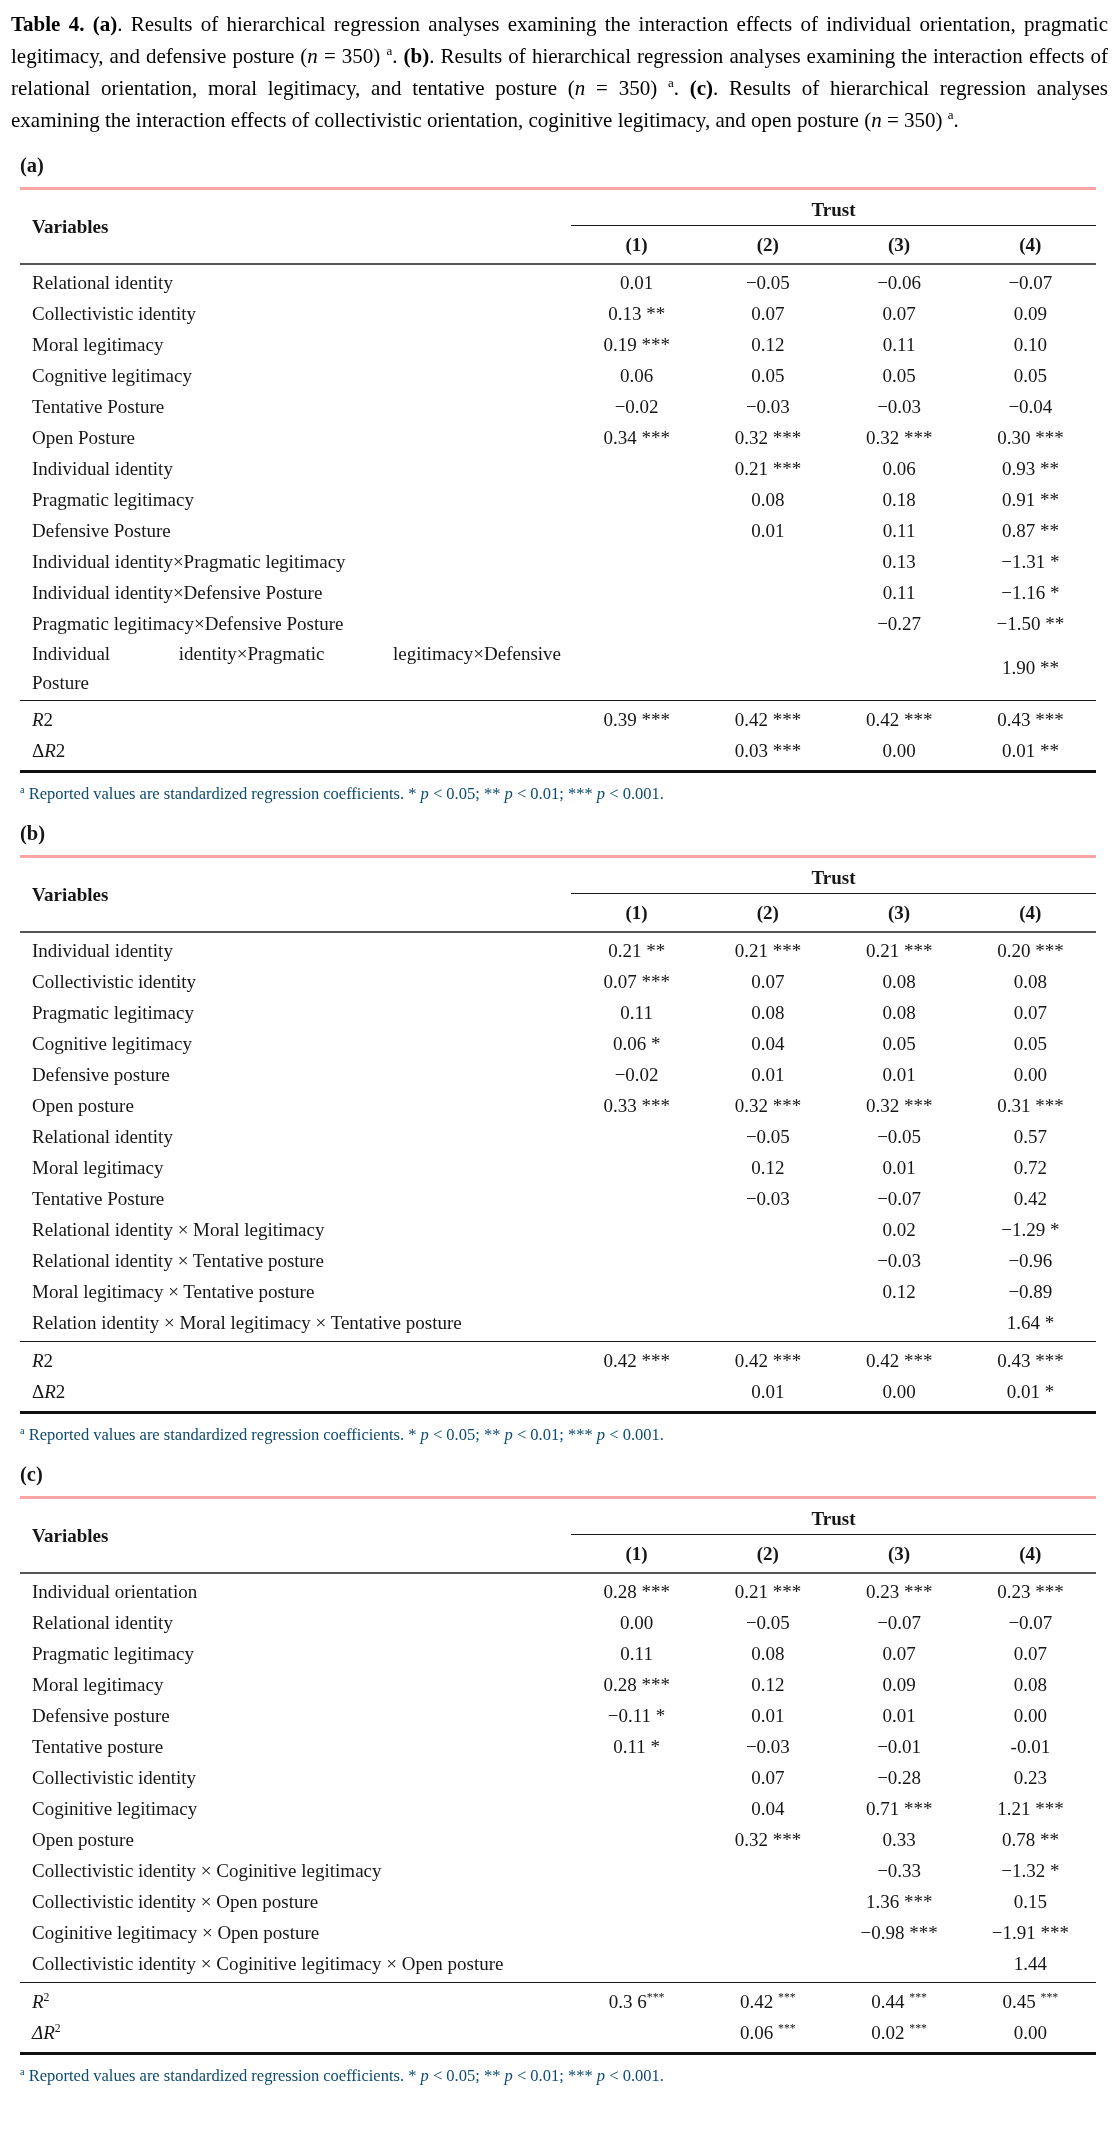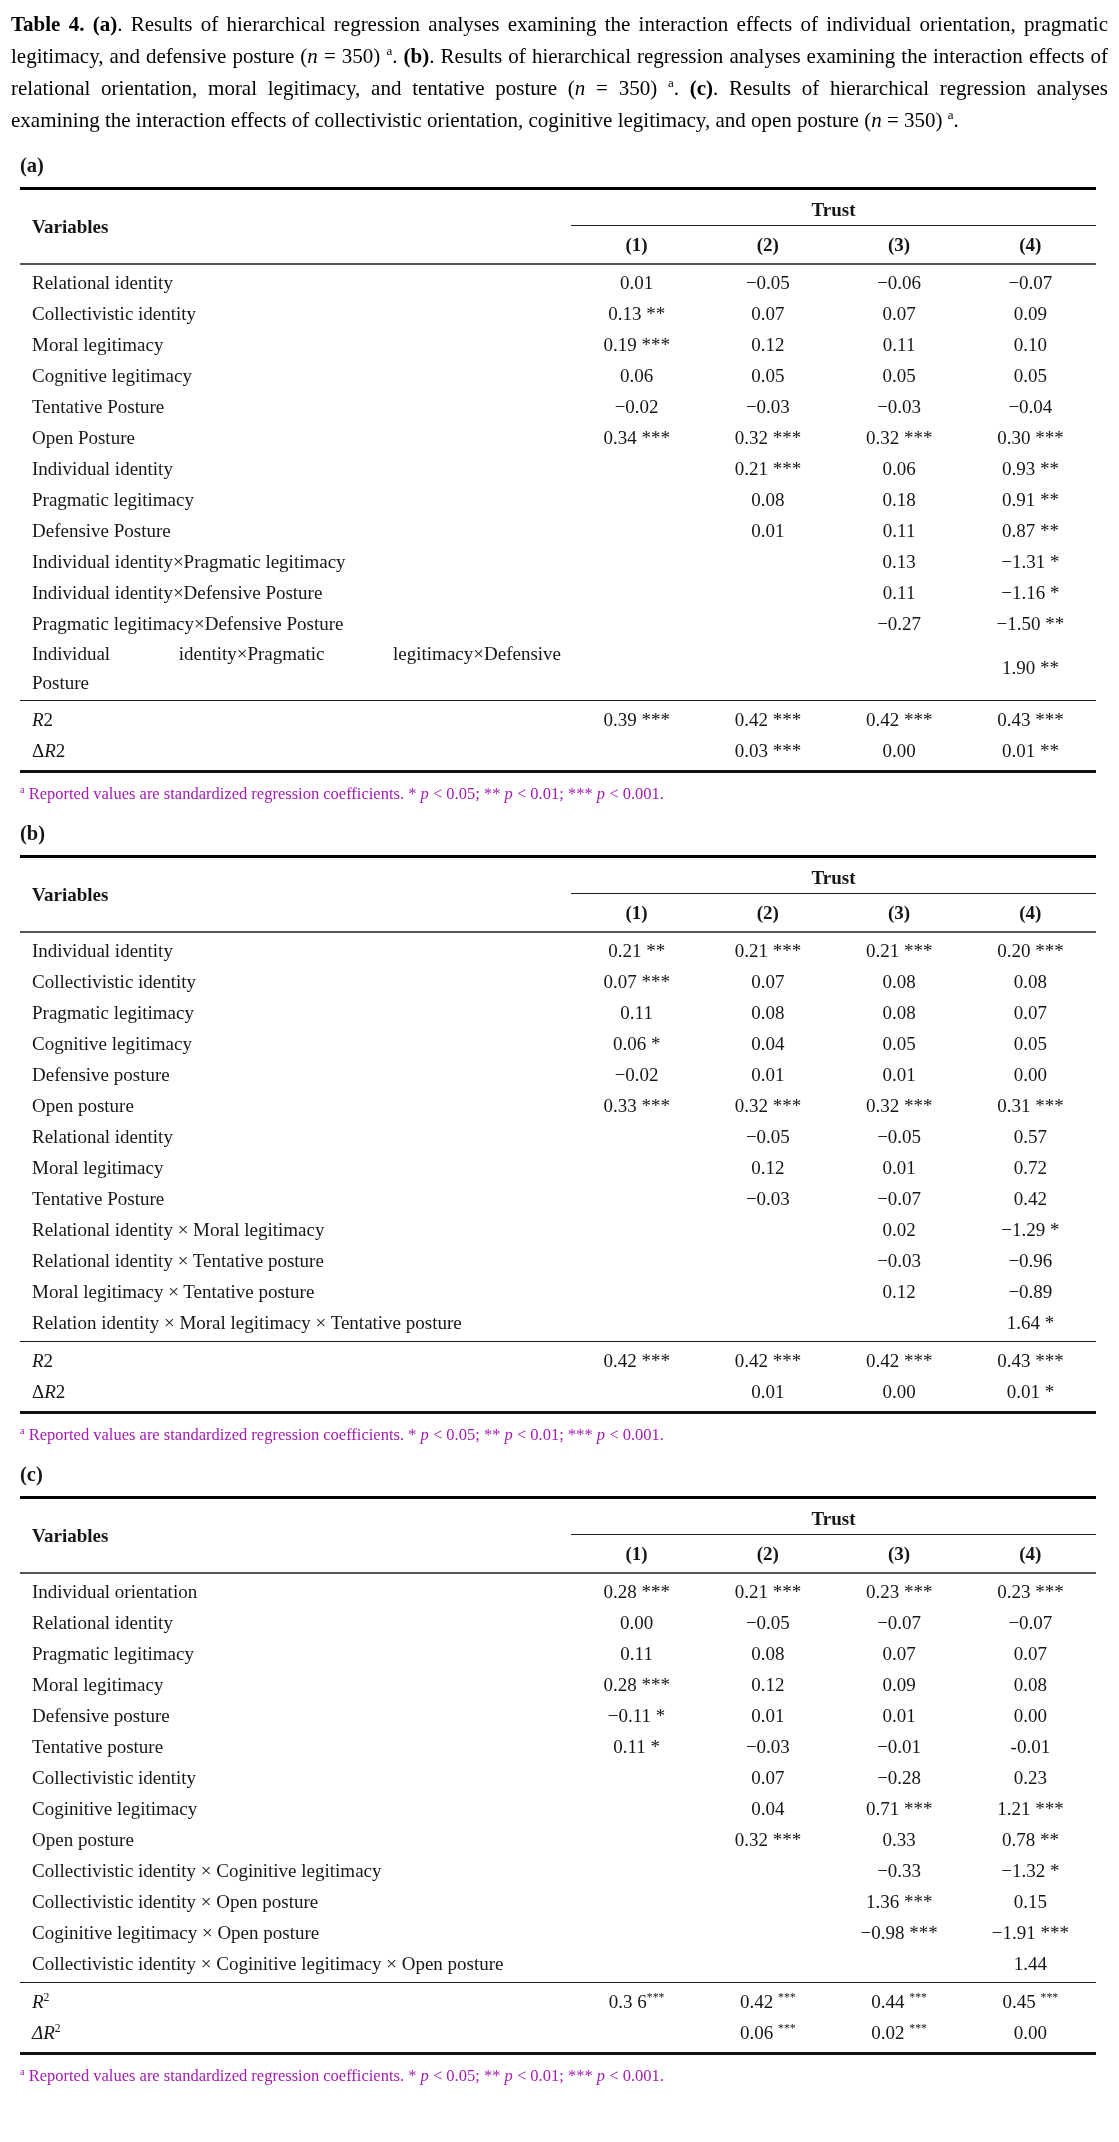--- a/index.html
+++ b/index.html
@@ -29,21 +29,21 @@
   
   .sec-label {
     font-size: 20.5px;
     margin: 18px 0 10px 9px;
   }
 
   
   .table {
     margin-left: 9px;
     width: 1076px;
-    border-top: 3px solid #000000;
+    border-top: 3px solid #fca5a5;
     border-bottom: 3px solid #111;
     font-size: 19px;
   }
   .thead {
     display: flex;
     border-bottom: 2.5px solid #555;
   }
   .var-head {
     width: 551px;
     display: flex;
@@ -93,21 +93,21 @@
   .tstats {
     border-top: 1.3px solid #1a1a1a;
     padding: 3px 0 4px 0;
   }
   .tstats .lbl { font-style: normal; }
 
   
   .footnote {
     margin: 11px 0 0 9px;
     font-size: 16.5px;
-    color: #a21caf;
+    color: #0c4a6e;
   }
 </style>
 </head>
 <body>
 
 <p class="caption"><span style="font-weight: bold;">Table 4. </span><span style="font-weight: bold;">(a)</span><span>. Results of hierarchical regression analyses examining the interaction effects of individual orientation, pragmatic legitimacy, and defensive posture (</span><span style="font-style: italic;">n</span><span> = 350) </span><sup>a</sup><span>. </span><span style="font-weight: bold;">(b)</span><span>. Results of hierarchical regression analyses examining the interaction effects of relational orientation, moral legitimacy, and tentative posture (</span><span style="font-style: italic;">n</span><span> = 350) </span><sup>a</sup><span>. </span><span style="font-weight: bold;">(c)</span><span>. Results of hierarchical regression analyses examining the interaction effects of collectivistic orientation, coginitive legitimacy, and open posture (</span><span style="font-style: italic;">n</span><span> = 350) </span><sup>a</sup><span>.</span></p>
 
 <section>
   <div class="sec-label">(a)</div>
   <div class="table">

